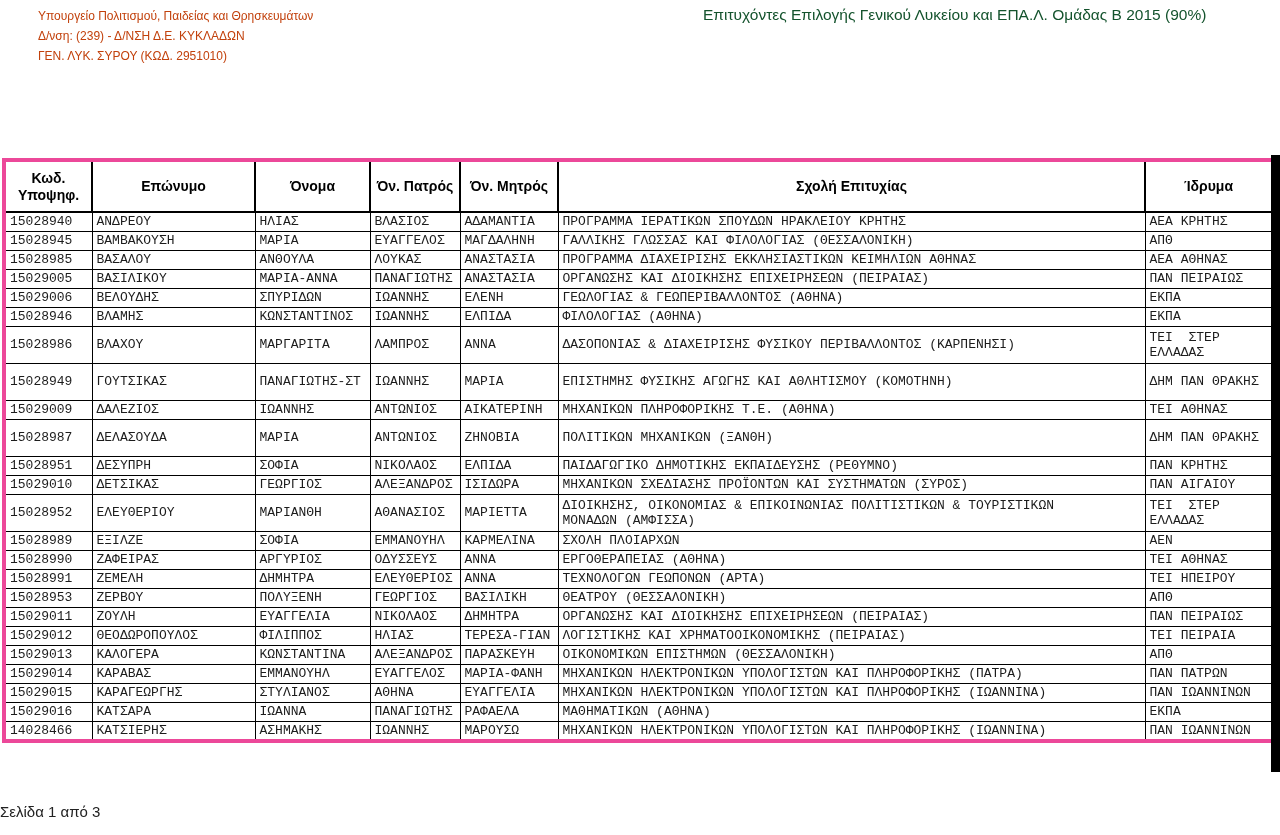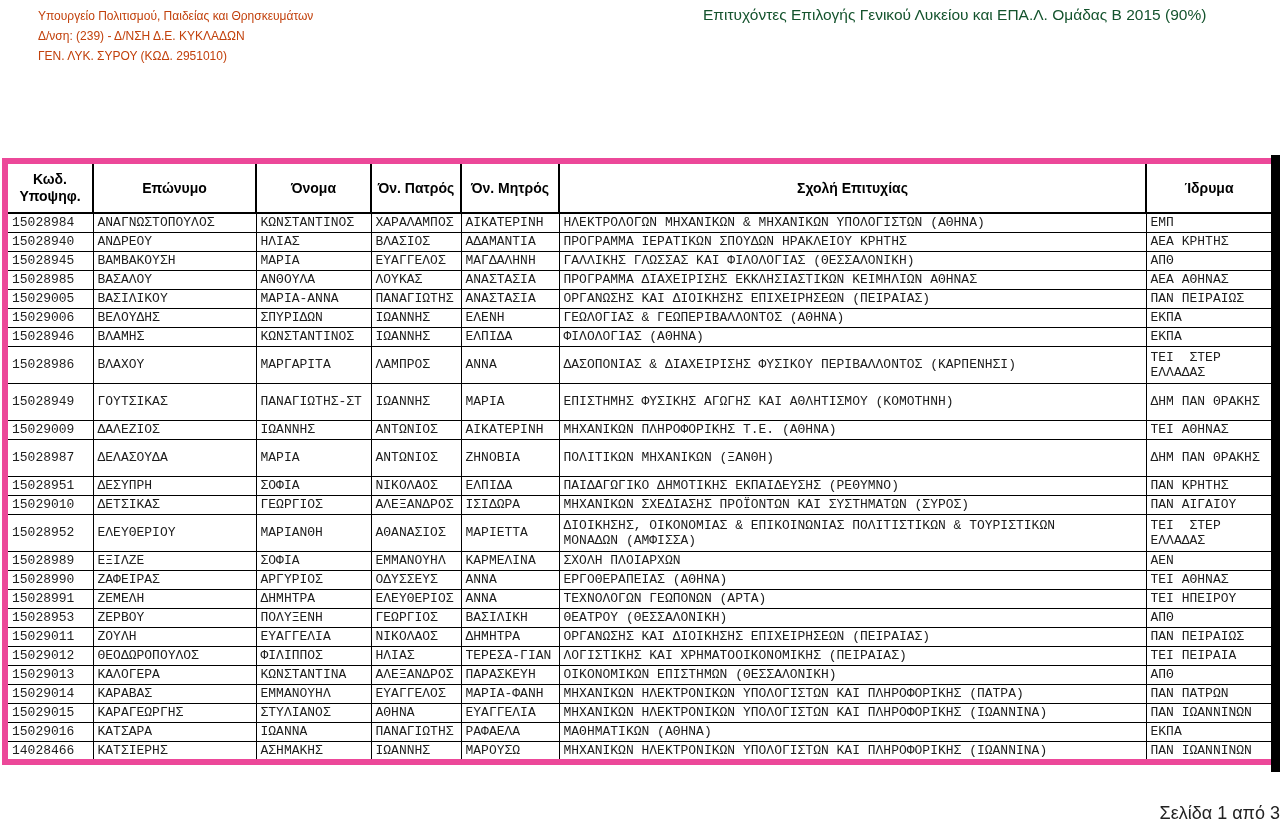--- a/index.html
+++ b/index.html
@@ -2,26 +2,26 @@
 <html><head>
 <meta charset="utf-8">
 <style>
   html,body{margin:0;padding:0;}
   body{
     width:1280px;height:835px;position:relative;background:#fff;
     font-family:"Liberation Sans", sans-serif;color:#111;overflow:hidden;
   }
   .hdr-left{position:absolute;left:38px;top:6px;font-size:12px;line-height:20px;color:#c2410c;}
   .hdr-right{position:absolute;left:703px;top:6px;font-size:15.5px;color:#14532d;white-space:nowrap;}
-  .footer{position:absolute;left:0;top:803px;width:1280px;text-align:right;font-size:18px;color:#222;}
+  .footer{position:absolute;left:0;top:803px;width:1280px;text-align:left;font-size:15px;color:#222;}
 
   table.results{
     position:absolute;left:2px;top:158px;width:1269px;
     border-collapse:collapse;table-layout:fixed;
-    border:6px solid #ec4899;
+    border:4px solid #ec4899;
   }
   table.results th{
     border:2px solid #000;
     font-family:"Liberation Sans", sans-serif;
     font-weight:bold;font-size:14px;color:#000;
     text-align:center;vertical-align:middle;padding:2px 3px;
     line-height:17px;
   }
   table.results thead tr{height:52px;}
   table.results td{
@@ -66,29 +66,20 @@
         <th>Επώνυμο</th>
         <th>Όνομα</th>
         <th>Όν. Πατρός</th>
         <th>Όν. Μητρός</th>
         <th>Σχολή Επιτυχίας</th>
         <th>Ίδρυμα</th>
       </tr>
   </thead>
   <tbody>
       <tr>
-    <td>15028984</td>
-    <td>ΑΝΑΓΝΩΣΤΟΠΟΥΛΟΣ</td>
-    <td>ΚΩΝΣΤΑΝΤΙΝΟΣ</td>
-    <td>ΧΑΡΑΛΑΜΠΟΣ</td>
-    <td>ΑΙΚΑΤΕΡΙΝΗ</td>
-    <td>ΗΛΕΚΤΡΟΛΟΓΩΝ ΜΗΧΑΝΙΚΩΝ &amp; ΜΗΧΑΝΙΚΩΝ ΥΠΟΛΟΓΙΣΤΩΝ (ΑΘΗΝΑ)</td>
-    <td>ΕΜΠ</td>
-  </tr>
-      <tr>
     <td>15028940</td>
     <td>ΑΝΔΡΕΟΥ</td>
     <td>ΗΛΙΑΣ</td>
     <td>ΒΛΑΣΙΟΣ</td>
     <td>ΑΔΑΜΑΝΤΙΑ</td>
     <td>ΠΡΟΓΡΑΜΜΑ ΙΕΡΑΤΙΚΩΝ ΣΠΟΥΔΩΝ ΗΡΑΚΛΕΙΟΥ ΚΡΗΤΗΣ</td>
     <td>ΑΕΑ ΚΡΗΤΗΣ</td>
   </tr>
       <tr>
     <td>15028945</td>

